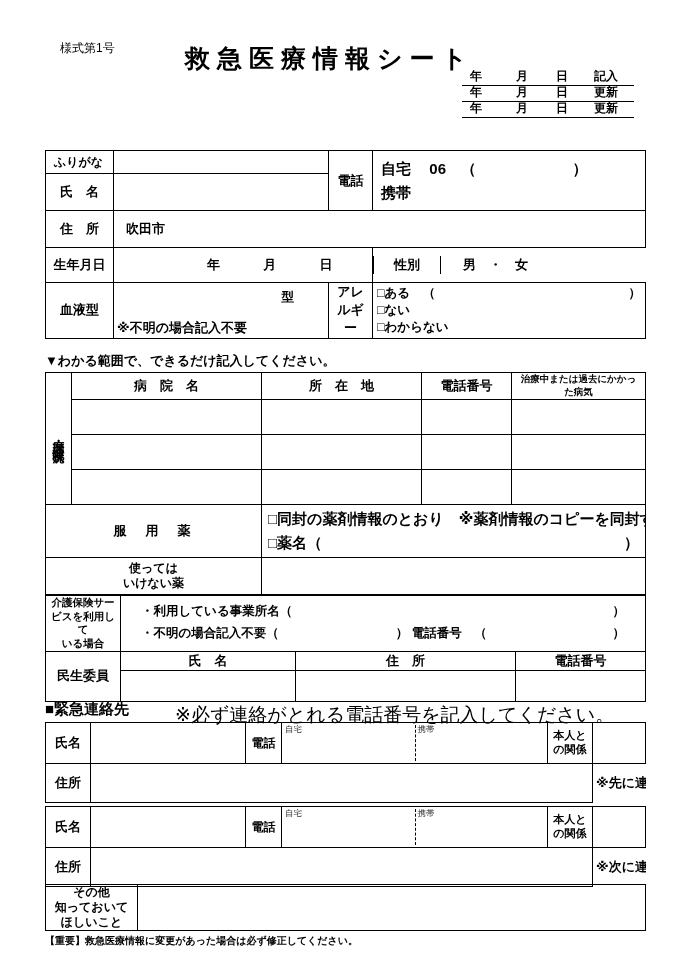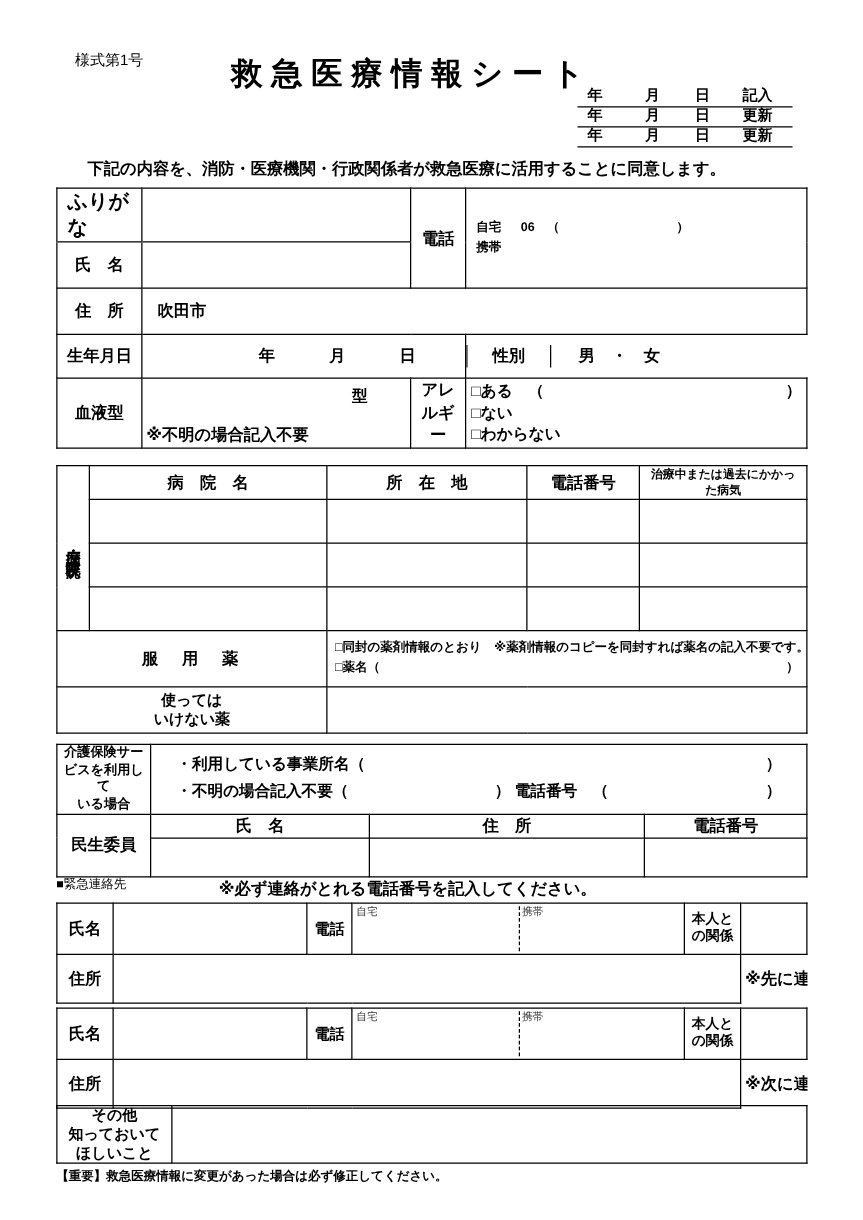--- a/index.html
+++ b/index.html
@@ -83,21 +83,21 @@
   .ctr { text-align: center; }
   .lft { text-align: left; }
   .sp1 { letter-spacing: 3px; }
   .nowrap { white-space: nowrap; }
 
   
   #tbl-personal { left: 45px; top: 150px; width: 600px; }
   .furigana-cell {
     position: relative;
     height: 22px;
-    font-size: 16px;
+    font-size: 12px;
     border-bottom: 1.4px dotted #777 !important;
     padding-left: 8px !important;
     font-weight: normal;
   }
   .name-cell { height: 36px; }
 
   
   .note-triangle {
     position: absolute;
     left: 45px; top: 352px;
@@ -117,29 +117,29 @@
   }
   .tiny-head { font-size: 9.5px; letter-spacing: 0; }
 
   
   #tbl-care { left: 45px; top: 595px; width: 600px; }
 
   
   .emg-title {
     position: absolute;
     left: 45px; top: 700px;
-    font-size: 10px;
+    font-size: 15px;
+    font-weight: bold;
+    white-space: nowrap;
+  }
+  .emg-note {
+    position: absolute;
+    left: 175px; top: 702px;
+    font-size: 19px;
     font-weight: normal;
-    white-space: nowrap;
-  }
-  .emg-note {
-    position: absolute;
-    left: 175px; top: 702px;
-    font-size: 13px;
-    font-weight: bold;
     white-space: nowrap;
   }
   #tbl-emg1 { left: 45px; top: 722px; width: 600px; }
   #tbl-emg2 { left: 45px; top: 806px; width: 600px; }
   .phone-split {
     position: relative;
     padding: 0 !important;
   }
   .phone-split .half {
     position: absolute;
@@ -169,21 +169,21 @@
   .other-label { font-size: 12px; line-height: 1.25; }
 
   .important {
     position: absolute;
     left: 45px; top: 934px;
     font-size: 10px;
     font-weight: bold;
     white-space: nowrap;
   }
   .checkline { line-height: 1.35; font-size: 12.5px; white-space: nowrap; }
-  .medline { line-height: 1.6; font-size: 10px; white-space: nowrap; }
+  .medline { line-height: 1.6; font-size: 15px; white-space: nowrap; }
   .careline { line-height: 1.75; font-size: 12.5px; white-space: nowrap; }
   .paren-right { float: right; }
 </style>
 </head>
 <body>
 
 <div class="page">
 
   <div class="form-no">様式第1号</div>
   <div class="main-title">救急医療情報シート</div>
@@ -202,21 +202,20 @@
       <span class="k">更新</span>
     </div>
     <div class="date-line">
       <span class="y">年</span>
       <span class="m">月</span>
       <span class="d">日</span>
       <span class="k">更新</span>
     </div>
   </div>
 
-  <div class="consent">下記の内容を、消防・医療機関・行政関係者が救急医療に活用することに同意します。</div>
 
   <table class="f" id="tbl-personal">
     <colgroup>
       <col style="width:68px">
       <col style="width:215px">
       <col style="width:44px">
       <col style="width:273px">
     </colgroup>
     <tbody>
       <tr>
@@ -277,20 +276,21 @@
             <span>□ある　（</span>
             <span class="paren-right">）</span>
           </div>
           <div class="checkline">□ない</div>
           <div class="checkline">□わからない</div>
         </td>
       </tr>
     </tbody>
   </table>
 
+  <div class="note-triangle">▼わかる範囲で、できるだけ記入してください。</div>
 
   <table class="f" id="tbl-history">
     <colgroup>
       <col style="width:26px">
       <col style="width:190px">
       <col style="width:160px">
       <col style="width:90px">
       <col style="width:134px">
     </colgroup>
     <tbody>

